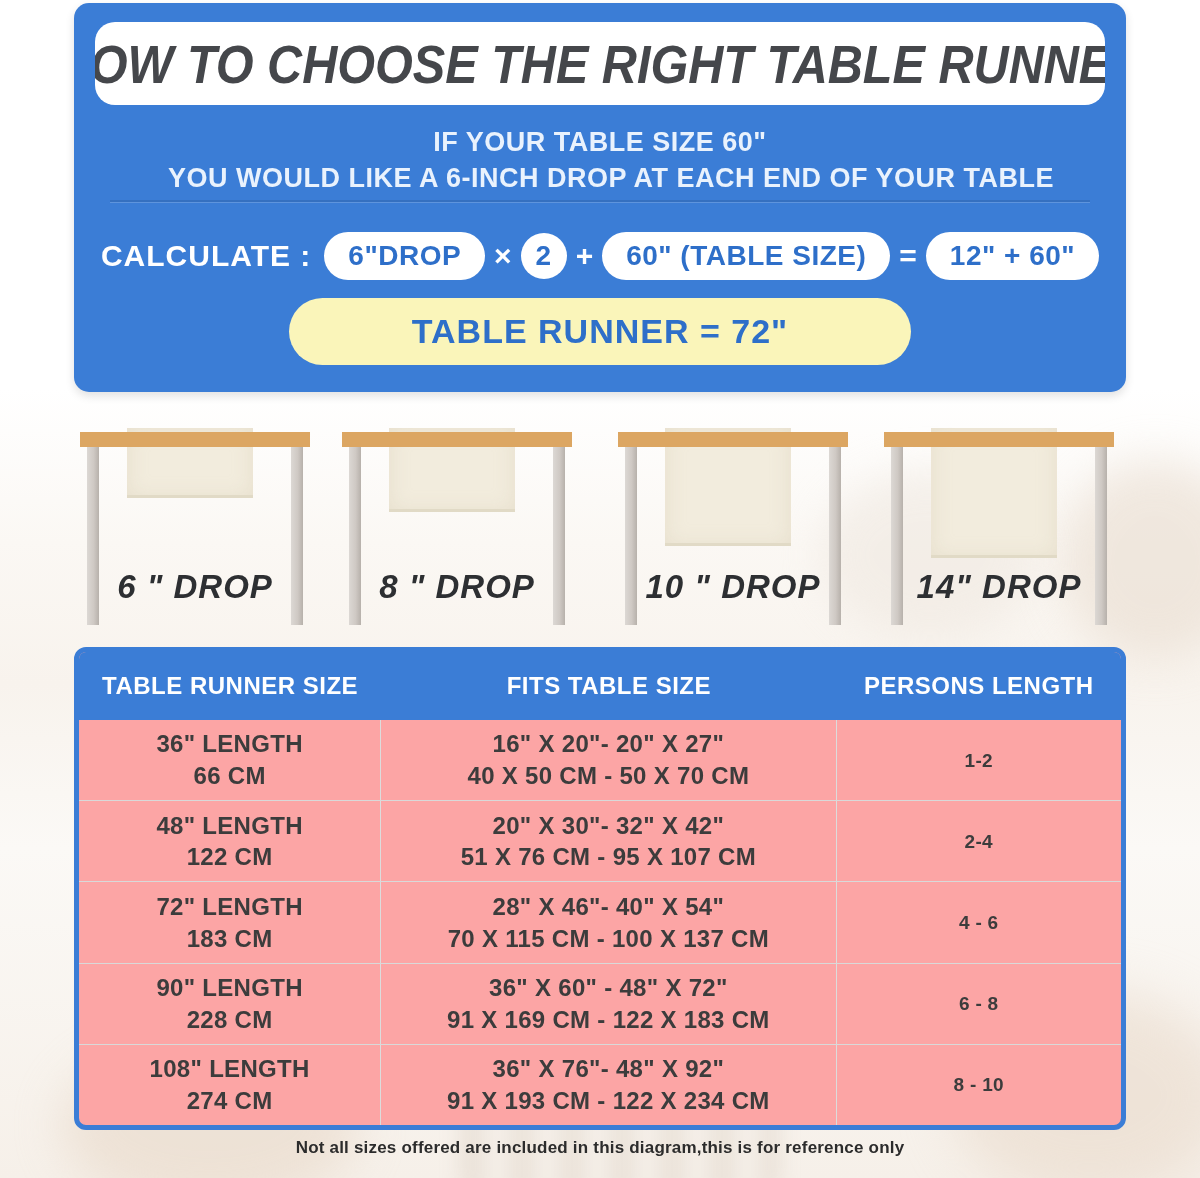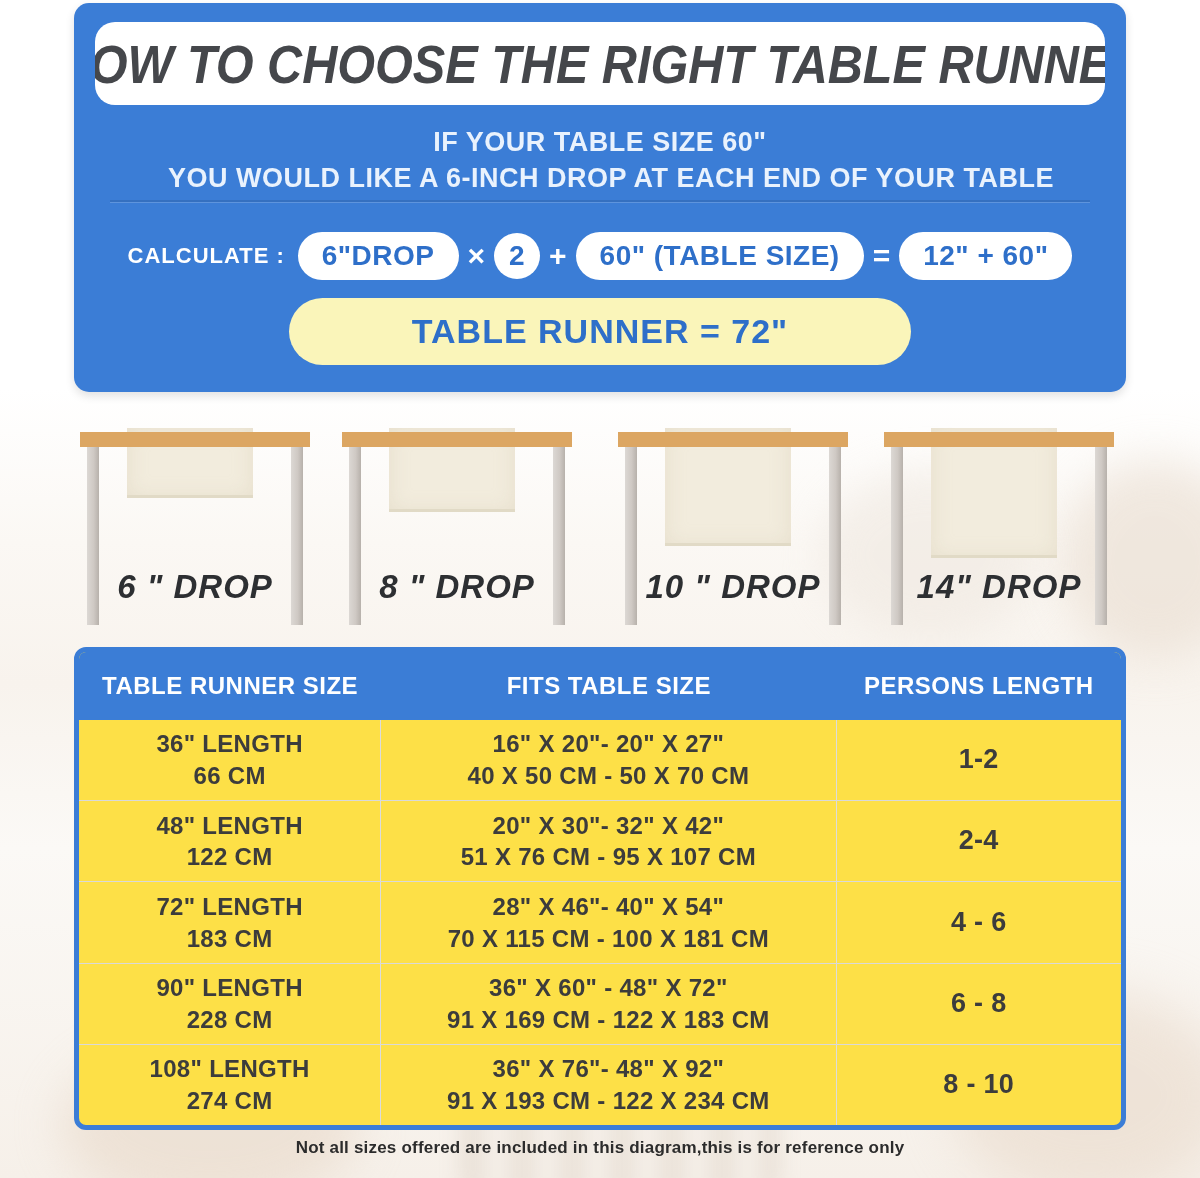--- a/index.html
+++ b/index.html
@@ -41,21 +41,21 @@
   .sub.s1{top:124px;}
   .sub.s2{top:160px;margin-left:22px;}
   .hero-divider{
     position:absolute;left:36px;right:36px;top:197px;height:0;
     border-top:2px solid rgba(0,0,0,.10);border-bottom:1px solid rgba(255,255,255,.18);
   }
   .calc-row{
     position:absolute;left:0;right:0;top:228px;height:50px;
     display:flex;align-items:center;justify-content:center;gap:9px;
   }
-  .calc-label{color:#ffffff;font-weight:bold;font-size:22px;letter-spacing:1px;margin-right:4px;white-space:nowrap;}
+  .calc-label{color:#ffffff;font-weight:bold;font-size:30px;letter-spacing:1px;margin-right:4px;white-space:nowrap;}
   .pill{
     background:#ffffff;color:#2e6fc9;font-weight:bold;font-size:28px;letter-spacing:.5px;
     padding:8px 24px;border-radius:30px;white-space:nowrap;
   }
   .pill.circle{width:46px;height:46px;padding:0;border-radius:50%;display:flex;align-items:center;justify-content:center;}
   .op{color:#ffffff;font-weight:bold;font-size:30px;}
   .result-pill{
     position:absolute;top:295px;left:50%;transform:translateX(-50%);
     width:622px;height:67px;line-height:67px;text-align:center;
     background:#faf5ba;border-radius:36px;color:#2e6fc9;font-weight:bold;font-size:34px;letter-spacing:1px;
@@ -81,35 +81,35 @@
   .fig.f4 .runner{height:130px;}
   .fig figcaption{
     position:absolute;left:0;right:0;top:148px;text-align:center;
     font-style:italic;font-weight:bold;font-size:33px;color:#2d2f32;letter-spacing:1px;white-space:nowrap;
   }
 
   
   .size-panel{
     position:absolute;z-index:2;left:74px;top:647px;width:1052px;height:483px;
     box-sizing:border-box;border:5px solid #3b7dd6;border-radius:12px;
-    background:#fde047;overflow:hidden;
+    background:#fca5a5;overflow:hidden;
   }
   .thead{display:flex;height:68px;background:#3b7dd6;align-items:center;}
   .thead .hc{color:#ffffff;font-weight:bold;font-size:24px;letter-spacing:.5px;text-align:center;}
   .c1{width:29%;} .c2{width:43.7%;} .c3{width:27.3%;}
   .tbody{position:absolute;top:68px;bottom:0;left:0;right:0;display:flex;flex-direction:column;}
   .trow{flex:1;display:flex;border-top:1px solid #d9d9d9;}
   .trow:first-child{border-top:none;}
   .cell{
     display:flex;flex-direction:column;justify-content:center;align-items:center;
     color:#3c3c3c;font-weight:bold;font-size:24px;line-height:1.32;letter-spacing:.3px;text-align:center;
     box-sizing:border-box;
   }
   .cell.c1,.cell.c2{border-right:1px solid #dcdcdc;}
-  .cell.c3{font-size:27px;}
+  .cell.c3{font-size:19px;}
 
   
   .footer-note{
     position:absolute;z-index:2;left:0;right:0;top:1138px;margin:0;text-align:center;
     font-weight:bold;font-size:17px;color:#2c2c2c;letter-spacing:.2px;
   }
 </style>
 </head>
 <body>
 
@@ -200,21 +200,21 @@
       </div>
       <div class="cell c3">2-4</div>
     </div>
     <div class="trow">
       <div class="cell c1">
         <span>72" LENGTH</span>
         <span>183 CM</span>
       </div>
       <div class="cell c2">
         <span>28" X 46"- 40" X 54"</span>
-        <span>70 X 115 CM - 100 X 181 CM</span>
+        <span>70 X 115 CM - 100 X 137 CM</span>
       </div>
       <div class="cell c3">4 - 6</div>
     </div>
     <div class="trow">
       <div class="cell c1">
         <span>90" LENGTH</span>
         <span>228 CM</span>
       </div>
       <div class="cell c2">
         <span>36" X 60" - 48" X 72"</span>

